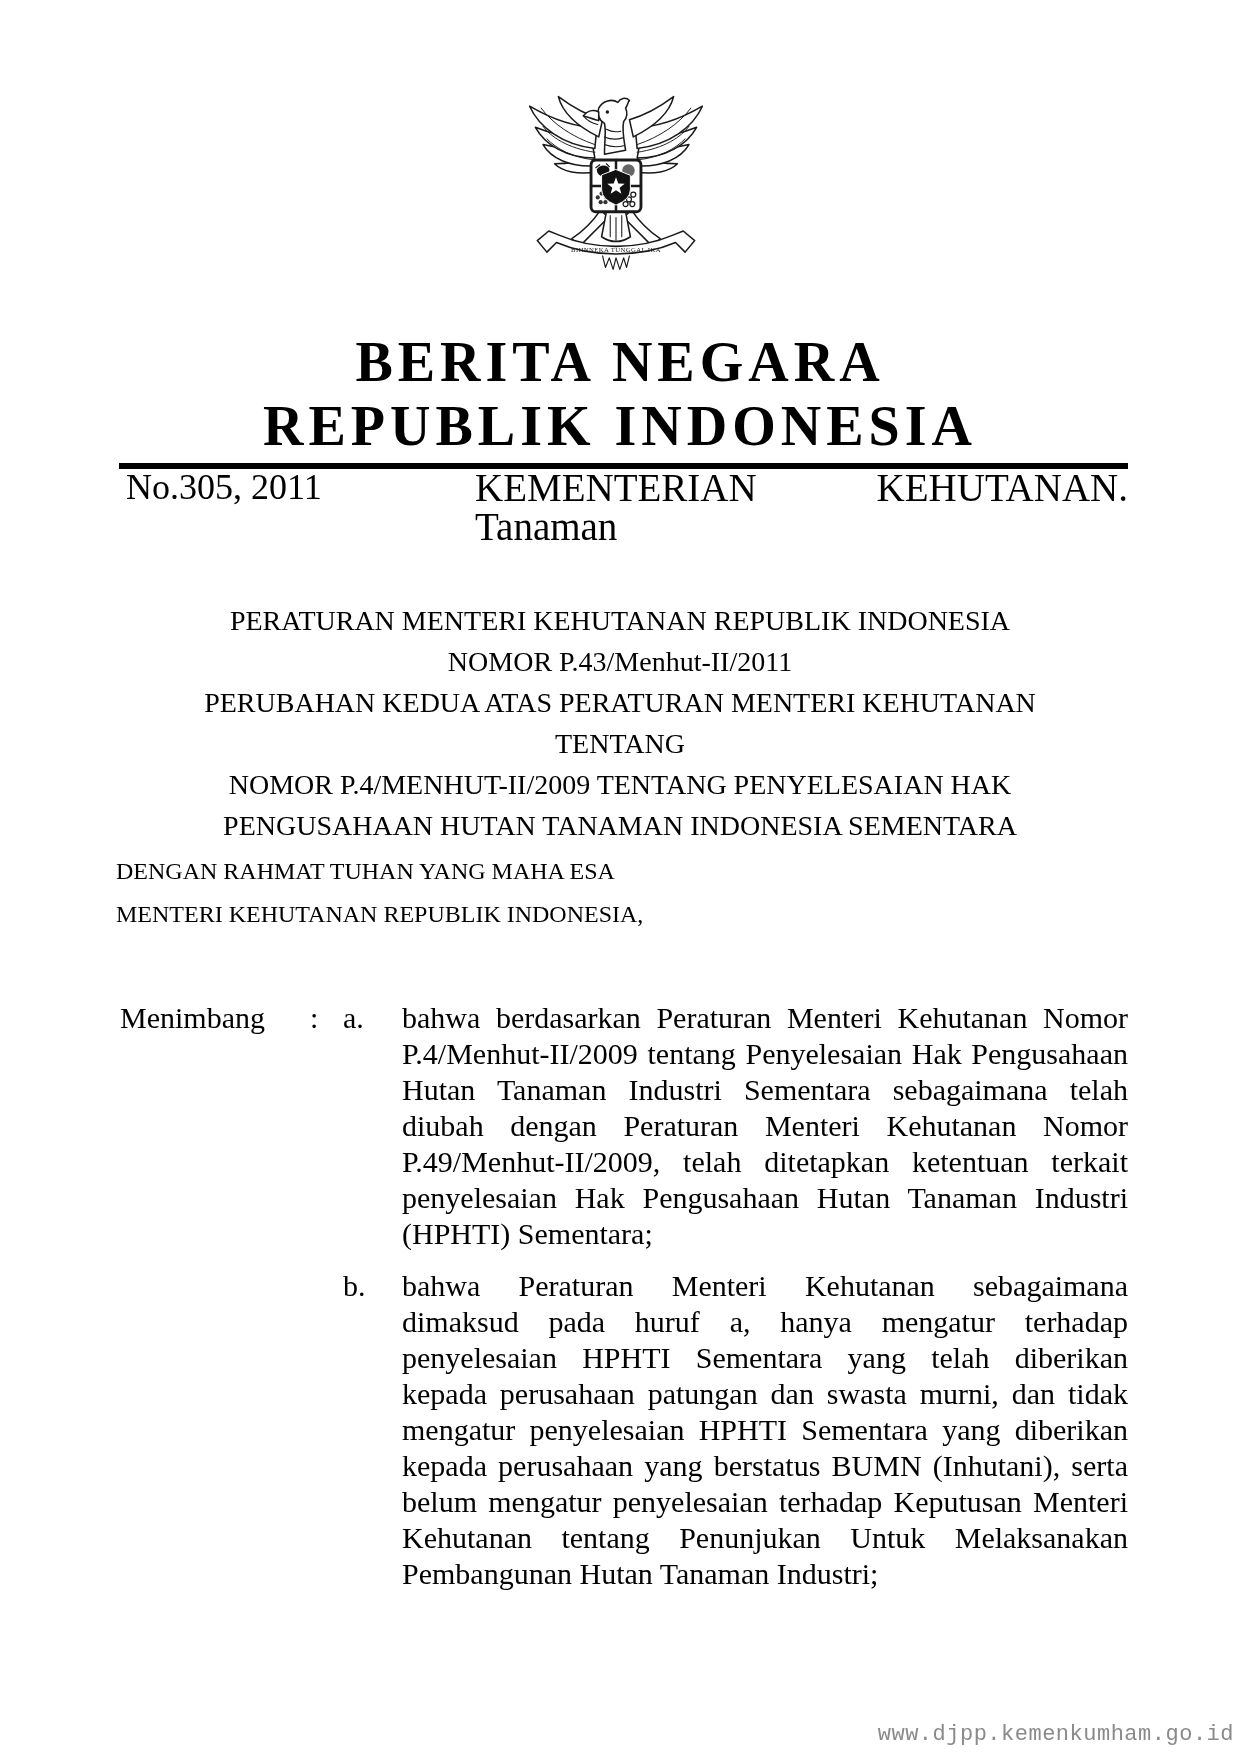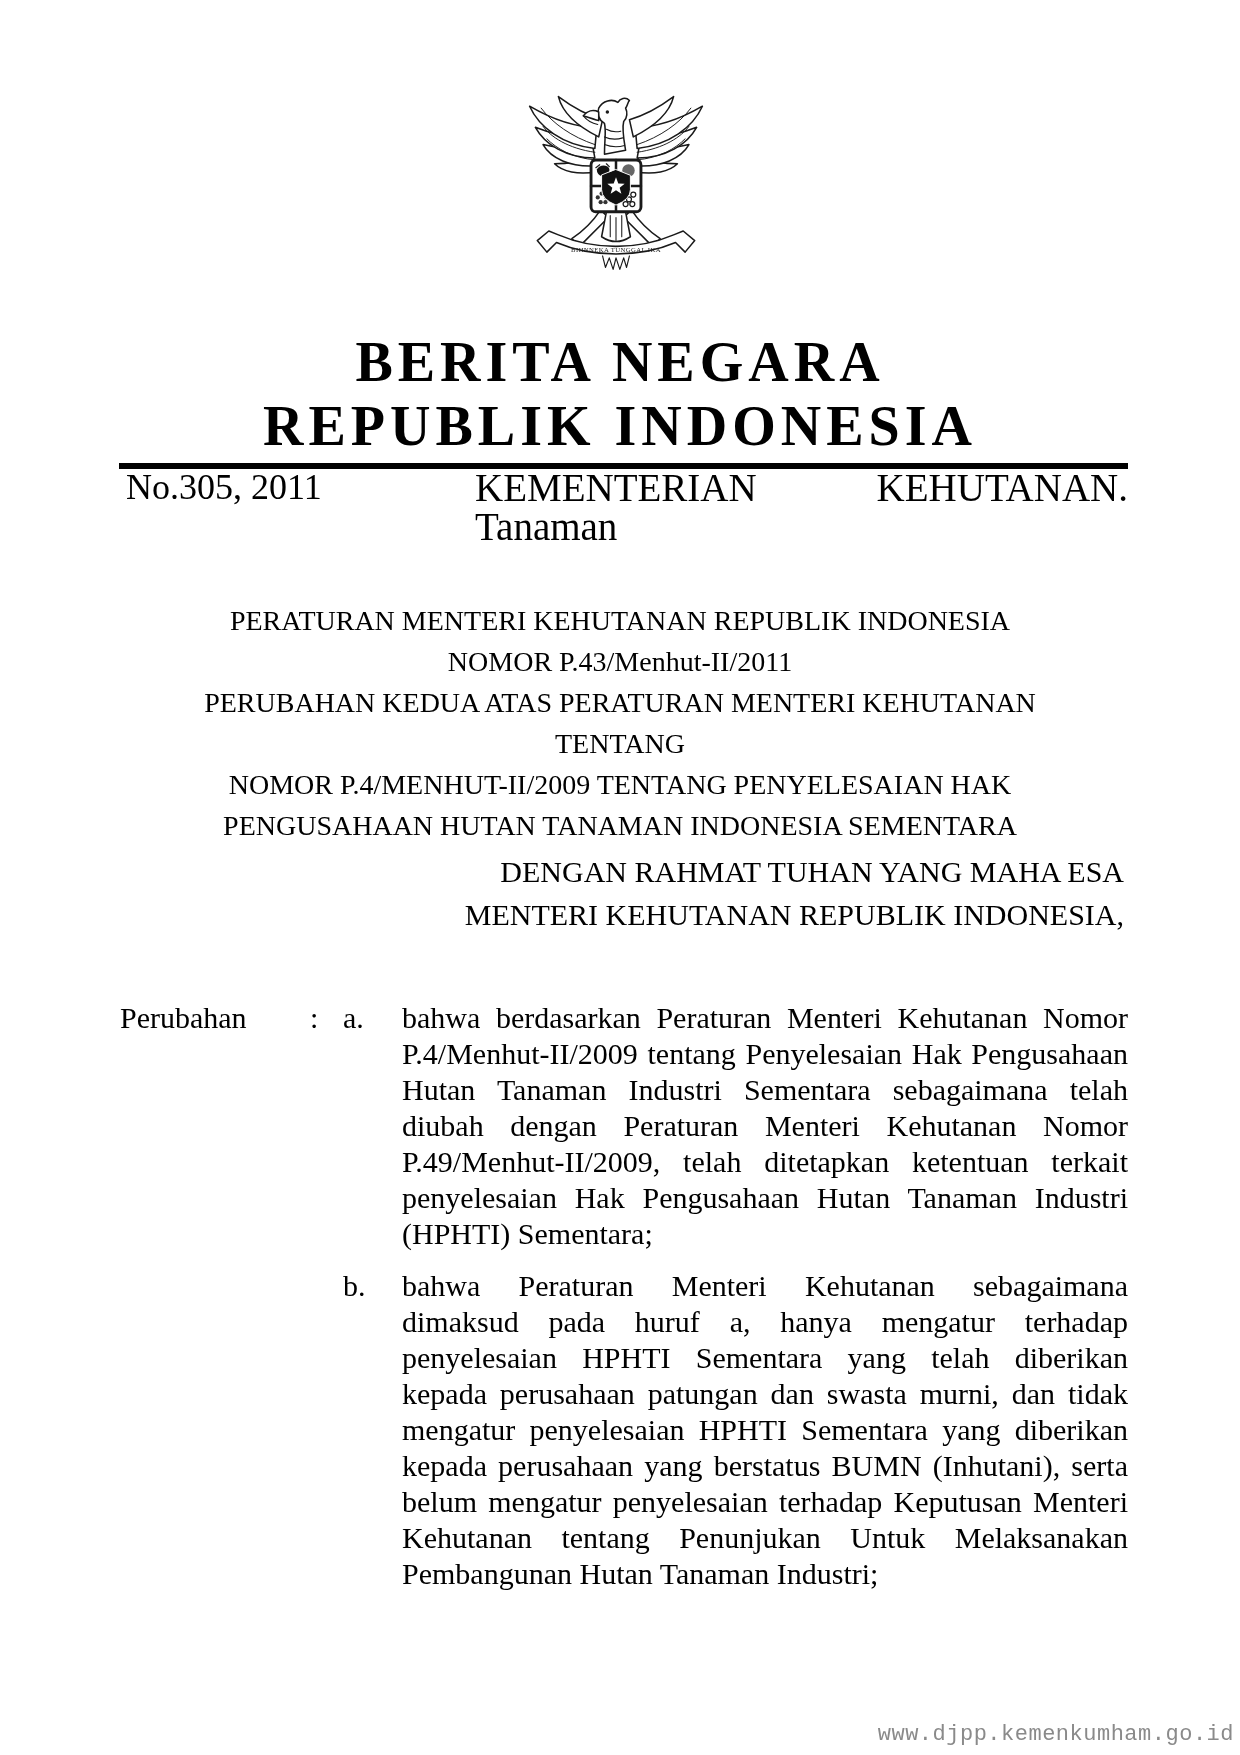--- a/index.html
+++ b/index.html
@@ -24,21 +24,21 @@
   .ministry  { position:absolute; left:475px; top:468px; width:653px; font-size:39px; line-height:39px; }
   .ministry .l1 { text-align:justify; text-align-last:justify; }
   .ministry .l2 { text-align:left; }
 
   .doc-title {
     position:absolute; left:116px; top:600px; width:1008px;
     text-align:center; font-size:28px; line-height:41px;
   }
   .preamble {
     position:absolute; left:116px; top:850px; width:1008px;
-    text-align:right; font-size:30px; line-height:43px;
+    text-align:left; font-size:24px; line-height:43px;
   }
 
   .consider { position:absolute; left:120px; top:1000px; width:1008px; font-size:30px; line-height:36px; }
   .c-label { position:absolute; left:0; top:0; }
   .c-colon { position:absolute; left:190px; top:0; }
   .c-items { margin-left:223px; }
   .c-item  { display:flex; }
   .c-item + .c-item { margin-top:16px; }
   .c-letter { flex:0 0 59px; width:59px; }
   .c-text  { flex:1; text-align:justify; }
@@ -134,21 +134,21 @@
     <div>NOMOR P.4/MENHUT-II/2009 TENTANG PENYELESAIAN HAK</div>
     <div>PENGUSAHAAN HUTAN TANAMAN INDONESIA SEMENTARA</div>
   </div>
 
   <div class="preamble">
     <div>DENGAN RAHMAT TUHAN YANG MAHA ESA</div>
     <div>MENTERI KEHUTANAN REPUBLIK INDONESIA,</div>
   </div>
 
   <div class="consider">
-    <div class="c-label">Perubahan</div>
+    <div class="c-label">Menimbang</div>
     <div class="c-colon">:</div>
     <div class="c-items">
       <div class="c-item">
         <div class="c-letter">a.</div>
         <div class="c-text">bahwa berdasarkan Peraturan Menteri Kehutanan Nomor P.4/Menhut-II/2009 tentang Penyelesaian Hak Pengusahaan Hutan Tanaman Industri Sementara sebagaimana telah diubah dengan Peraturan Menteri Kehutanan Nomor P.49/Menhut-II/2009, telah ditetapkan ketentuan terkait penyelesaian Hak Pengusahaan Hutan Tanaman Industri (HPHTI) Sementara;</div>
       </div>
       <div class="c-item">
         <div class="c-letter">b.</div>
         <div class="c-text">bahwa Peraturan Menteri Kehutanan sebagaimana dimaksud pada huruf a, hanya mengatur terhadap penyelesaian HPHTI Sementara yang telah diberikan kepada perusahaan patungan dan swasta murni, dan tidak mengatur penyelesaian HPHTI Sementara yang diberikan kepada perusahaan yang berstatus BUMN (Inhutani), serta belum mengatur penyelesaian terhadap Keputusan Menteri Kehutanan tentang Penunjukan Untuk Melaksanakan Pembangunan Hutan Tanaman Industri;</div>
       </div>

